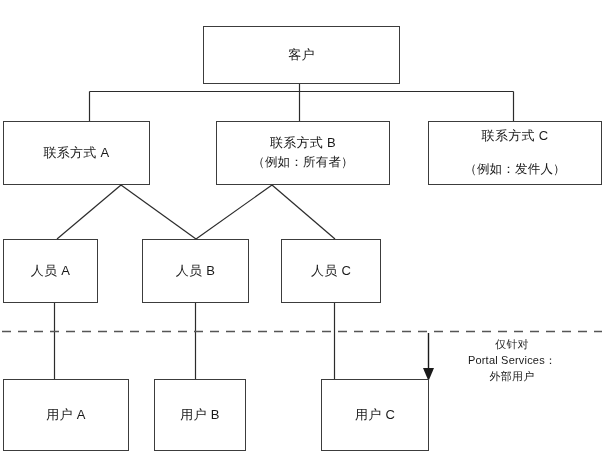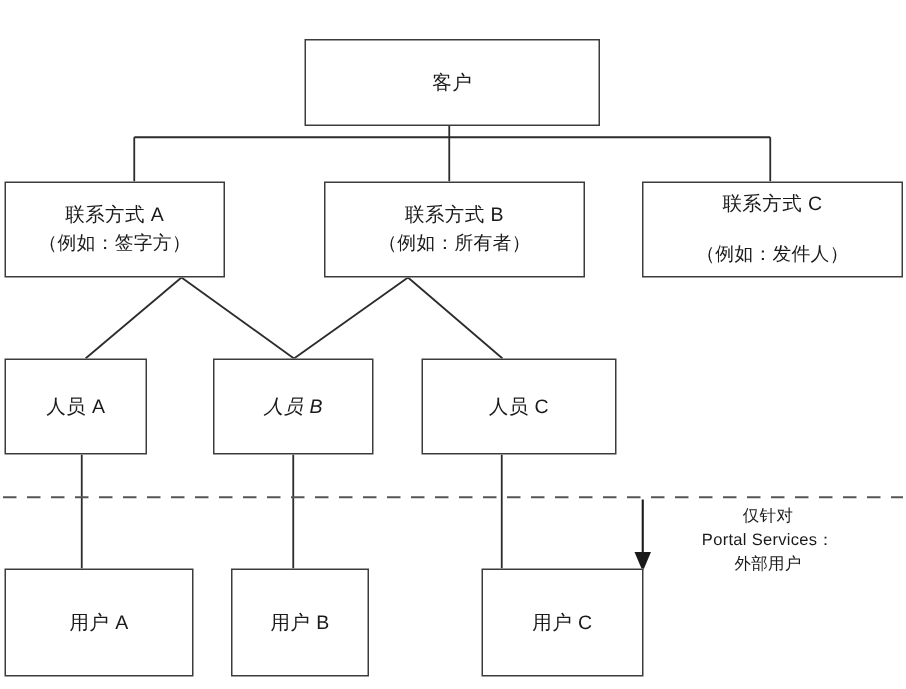--- a/index.html
+++ b/index.html
@@ -22,22 +22,22 @@
     line-height:1.55;
   }
   .node .label-main{font-size:13px;letter-spacing:0.3px;white-space:nowrap;}
   .node .label-sub{font-size:12.5px;letter-spacing:0.2px;white-space:nowrap;}
   
   #node-customer{left:203px;top:6px;width:197px;height:58px;margin-top:20px;}
   #node-contact-a{left:3px;top:121px;width:147px;height:64px;}
   #node-contact-b{left:216px;top:121px;width:174px;height:64px;}
   #node-contact-c{left:428px;top:121px;width:174px;height:64px;gap:14px;}
   #node-person-a{left:3px;top:239px;width:95px;height:64px;}
-  #node-person-b{left:142px;top:239px;width:107px;height:64px;font-style:italic;}
-  #node-person-c{left:281px;top:239px;width:130px;height:64px;}
+  #node-person-b{left:142px;top:239px;width:107px;height:64px;}
+  #node-person-c{left:281px;top:239px;width:100px;height:64px;}
   #node-user-a{left:3px;top:379px;width:126px;height:72px;}
   #node-user-b{left:154px;top:379px;width:92px;height:72px;}
   #node-user-c{left:281px;top:379px;width:108px;height:72px;margin-left:40px;}
   
   #boundary-note{
     position:absolute;left:437px;top:337px;width:150px;
     text-align:center;font-size:11px;line-height:1.45;
     letter-spacing:0.2px;
   }
   #boundary-note div{white-space:nowrap;}
@@ -74,21 +74,20 @@
     <path d="M428.5 381 L423 368 L434 368 Z" fill="#1a1a1a"></path>
   </g>
 </svg>
 
 <div class="node" id="node-customer">
   <span class="label-main">客户</span>
 </div>
 
 <div class="node" id="node-contact-a">
   <span class="label-main">联系方式 A</span>
-  <span class="label-sub">（例如：签字方）</span>
 </div>
 <div class="node" id="node-contact-b">
   <span class="label-main">联系方式 B</span>
   <span class="label-sub">（例如：所有者）</span>
 </div>
 <div class="node" id="node-contact-c">
   <span class="label-main">联系方式 C</span>
   <span class="label-sub">（例如：发件人）</span>
 </div>
 

